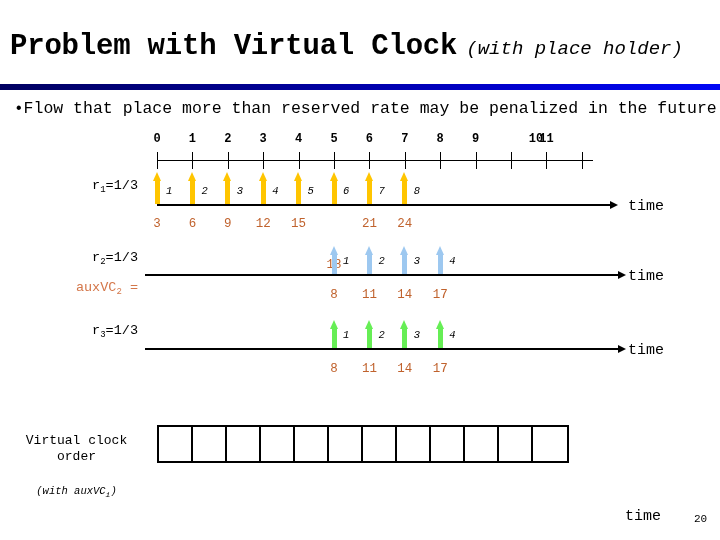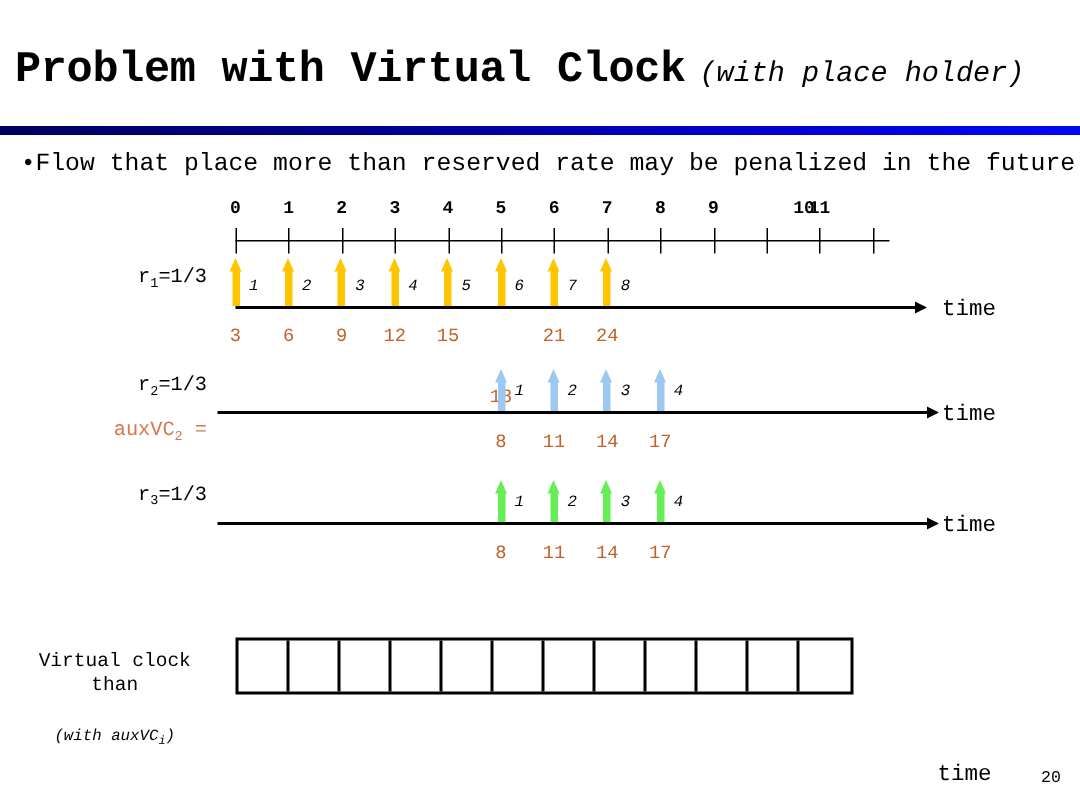--- a/index.html
+++ b/index.html
@@ -362,21 +362,21 @@
       <div class="arrow" style="left: 435.7px; top: 320px; height: 28px;">
         <div class="head" style="border-bottom: 9px solid rgb(102, 238, 85);"></div>
         <div class="stem" style="top: 8px; height: 20px; background: rgb(102, 238, 85);"></div>
       </div>
       <div class="idx-label" style="left: 449.2px; top: 329px;">4</div>
       <div class="vc-value" style="left: 440.2px; top: 362px;">17</div>
     </div>
 
   <div class="vco-label">
     <span>Virtual clock</span><br>
-    <span>than</span>
+    <span>order</span>
     <span class="sm"><span>(with auxVC</span><sub>i</sub><span>)</span></span>
   </div>
   <div class="vco-grid" id="vco-grid">
       <div class="vco-cell"></div>
       <div class="vco-cell"></div>
       <div class="vco-cell"></div>
       <div class="vco-cell"></div>
       <div class="vco-cell"></div>
       <div class="vco-cell"></div>
       <div class="vco-cell"></div>

